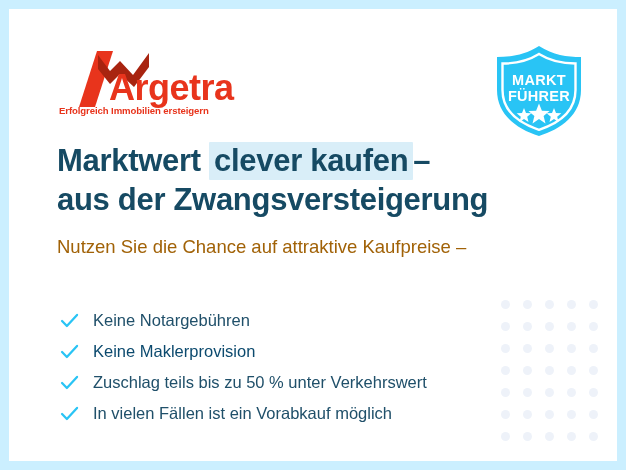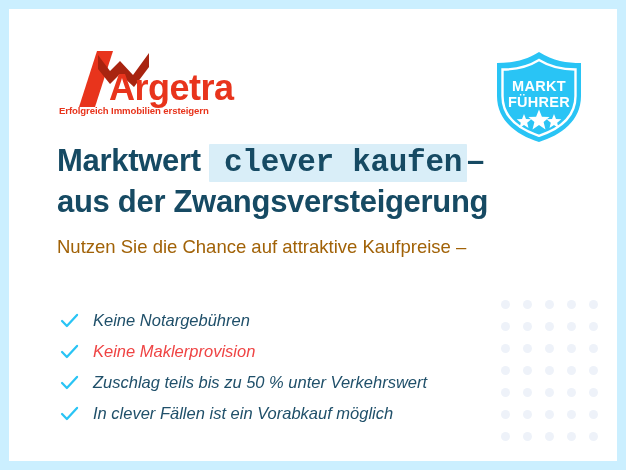--- a/index.html
+++ b/index.html
@@ -58,21 +58,21 @@
     width: 185px;
     height: 72px;
     z-index: 3;
   }
   .logo svg { display: block; }
 
   
   .badge {
     position: absolute;
     left: 482px;
-    top: 40px;
+    top: 34px;
     width: 96px;
     height: 96px;
     z-index: 3;
   }
   .badge svg { display: block; }
 
   
   .headline {
     position: absolute;
     left: 48px;
@@ -81,24 +81,23 @@
     margin: 0;
     font-size: 31px;
     font-weight: 700;
     line-height: 1.27;
     letter-spacing: -0.3px;
     color: #164a63;
     z-index: 2;
   }
   .headline .hl {
     background: #d9eef8;
-    padding: 1px 5px 2px 15px;
+    padding: 1px 5px 2px 5px;
     border-radius: 1px;
     box-decoration-break: clone;
-    font-family: Liberation Mono, monospace;
     -webkit-box-decoration-break: clone;
   }
   .headline .dash { color: #164a63; }
 
   
   .subhead {
     position: absolute;
     left: 48px;
     top: 224px;
     width: 480px;
@@ -112,21 +111,20 @@
 
   
   .benefits {
     position: absolute;
     left: 50px;
     top: 296px;
     margin: 0;
     padding: 0;
     list-style: none;
     z-index: 2;
-    font-style: italic;
   }
   .benefit {
     display: flex;
     align-items: center;
     height: 31px;
   }
   .check-icon {
     flex: 0 0 auto;
     width: 21px;
     height: 21px;
@@ -228,30 +226,30 @@
       <li class="benefit">
         <svg class="check-icon" viewBox="0 0 24 24" aria-hidden="true">
           <path d="M3.5 12.6 L9 18.2 L20.6 5.6" fill="none" stroke="#29c4f5" stroke-width="2.6" stroke-linecap="round" stroke-linejoin="round"></path>
         </svg>
         <span class="benefit-label" style="color: rgb(32, 80, 106);">Keine Notargebühren</span>
       </li>
       <li class="benefit">
         <svg class="check-icon" viewBox="0 0 24 24" aria-hidden="true">
           <path d="M3.5 12.6 L9 18.2 L20.6 5.6" fill="none" stroke="#29c4f5" stroke-width="2.6" stroke-linecap="round" stroke-linejoin="round"></path>
         </svg>
-        <span class="benefit-label" style="color: #ef4444;">Keine Maklerprovision</span>
+        <span class="benefit-label" style="color: #0c4a6e;">Keine Maklerprovision</span>
       </li>
       <li class="benefit">
         <svg class="check-icon" viewBox="0 0 24 24" aria-hidden="true">
           <path d="M3.5 12.6 L9 18.2 L20.6 5.6" fill="none" stroke="#29c4f5" stroke-width="2.6" stroke-linecap="round" stroke-linejoin="round"></path>
         </svg>
         <span class="benefit-label" style="color: rgb(32, 80, 106);">Zuschlag teils bis zu 50 % unter Verkehrswert</span>
       </li>
       <li class="benefit">
         <svg class="check-icon" viewBox="0 0 24 24" aria-hidden="true">
           <path d="M3.5 12.6 L9 18.2 L20.6 5.6" fill="none" stroke="#29c4f5" stroke-width="2.6" stroke-linecap="round" stroke-linejoin="round"></path>
         </svg>
-        <span class="benefit-label" style="color: rgb(32, 80, 106);">In clever Fällen ist ein Vorabkauf möglich</span>
+        <span class="benefit-label" style="color: rgb(32, 80, 106);">In vielen Fällen ist ein Vorabkauf möglich</span>
       </li>
     </ul>
 
   </div>
 </div>
 
 </body></html>

